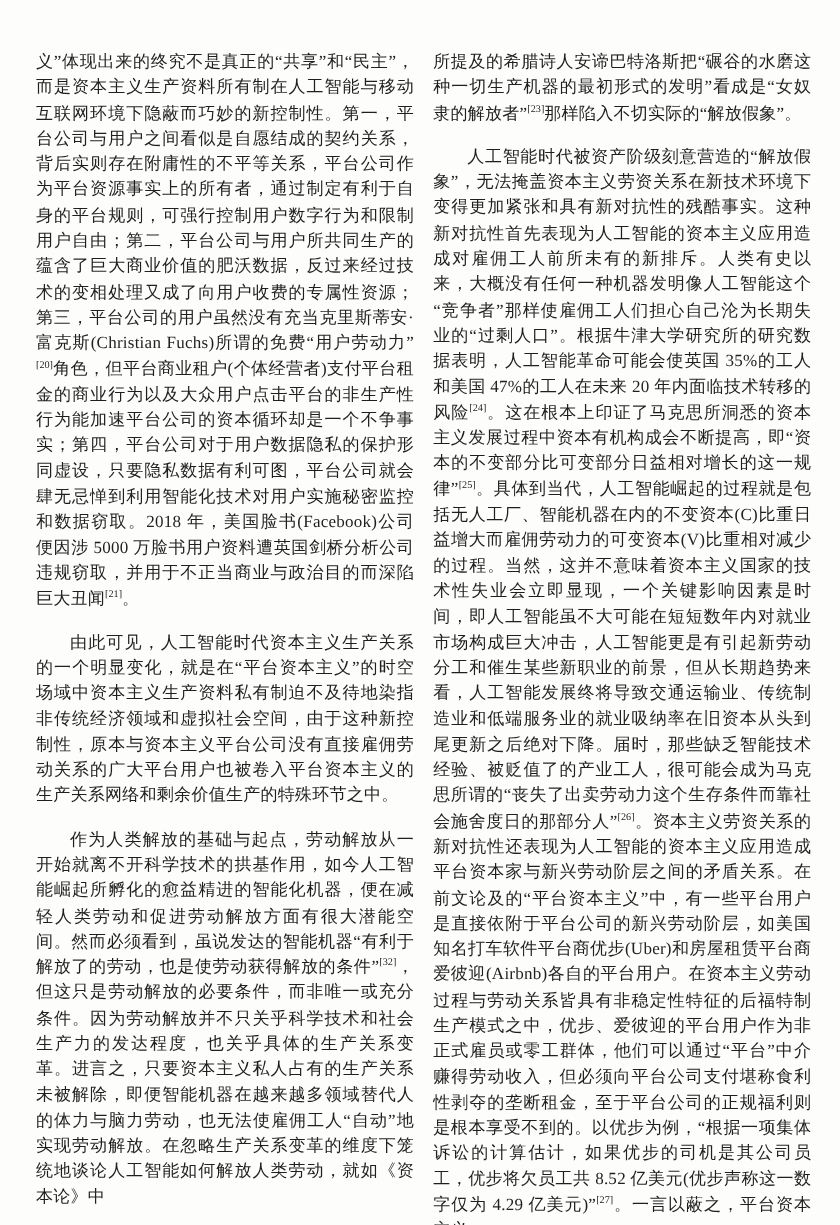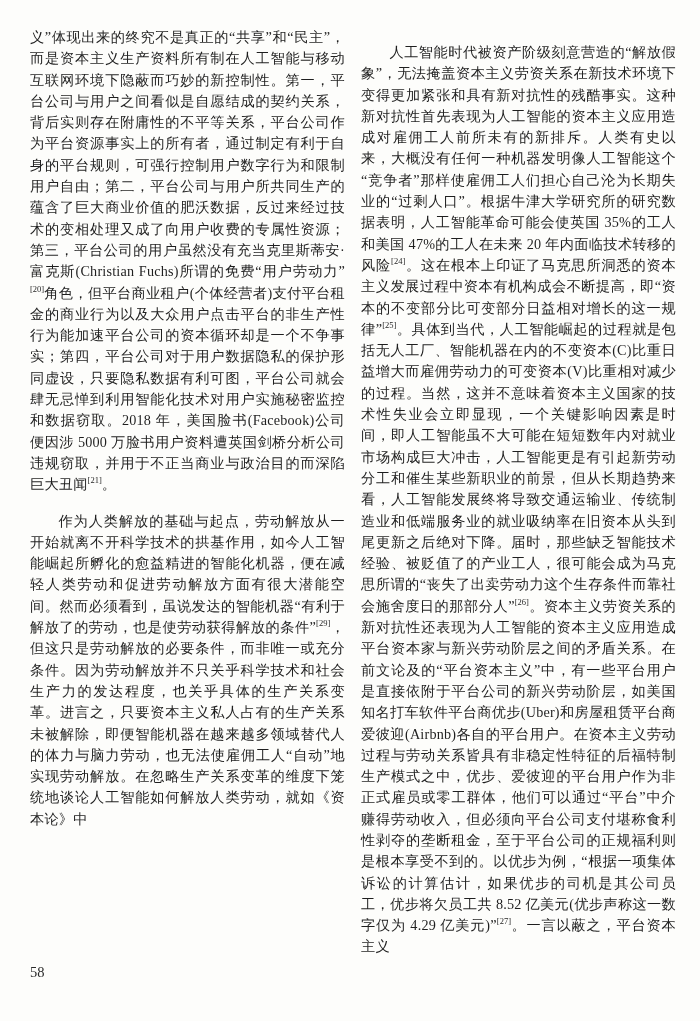--- a/index.html
+++ b/index.html
@@ -11,21 +11,21 @@
     height: 1021px;
     background: #fdfdfb;
     overflow: hidden;
     font-family: "Liberation Serif", "DejaVu Serif", serif;
     color: #1f1f1f;
   }
   .page {
     box-sizing: border-box;
     width: 700px;
     height: 786px;
-    padding: 27px 25px 0 30px;
+    padding: 42px 25px 0 30px;
   }
   .columns {
     display: flex;
     gap: 16px;
   }
   .col {
     width: 315px;
     flex: 0 0 315px;
     font-size: 14.2px;
     line-height: 21.3px;
@@ -59,20 +59,22 @@
     text-align: left;
   }
 </style>
 </head>
 <body>
 
 <div class="page">
   <div class="columns">
     <div class="col">
         <p class="para">义”体现出来的终究不是真正的“共享”和“民主”，而是资本主义生产资料所有制在人工智能与移动互联网环境下隐蔽而巧妙的新控制性。第一，平台公司与用户之间看似是自愿结成的契约关系，背后实则存在附庸性的不平等关系，平台公司作为平台资源事实上的所有者，通过制定有利于自身的平台规则，可强行控制用户数字行为和限制用户自由；第二，平台公司与用户所共同生产的蕴含了巨大商业价值的肥沃数据，反过来经过技术的变相处理又成了向用户收费的专属性资源；第三，平台公司的用户虽然没有充当克里斯蒂安·富克斯(Christian Fuchs)所谓的免费“用户劳动力”<sup class="cite">[20]</sup>角色，但平台商业租户(个体经营者)支付平台租金的商业行为以及大众用户点击平台的非生产性行为能加速平台公司的资本循环却是一个不争事实；第四，平台公司对于用户数据隐私的保护形同虚设，只要隐私数据有利可图，平台公司就会肆无忌惮到利用智能化技术对用户实施秘密监控和数据窃取。2018 年，美国脸书(Facebook)公司便因涉 5000 万脸书用户资料遭英国剑桥分析公司违规窃取，并用于不正当商业与政治目的而深陷巨大丑闻<sup class="cite">[21]</sup>。</p>
-        <p class="para indent">作为人类解放的基础与起点，劳动解放从一开始就离不开科学技术的拱基作用，如今人工智能崛起所孵化的愈益精进的智能化机器，便在减轻人类劳动和促进劳动解放方面有很大潜能空间。然而必须看到，虽说发达的智能机器“有利于解放了的劳动，也是使劳动获得解放的条件”<sup class="cite">[29]</sup>，但这只是劳动解放的必要条件，而非唯一或充分条件。因为劳动解放并不只关乎科学技术和社会生产力的发达程度，也关乎具体的生产关系变革。进言之，只要资本主义私人占有的生产关系未被解除，即便智能机器在越来越多领域替代人的体力与脑力劳动，也无法使雇佣工人“自动”地实现劳动解放。在忽略生产关系变革的维度下笼统地谈论人工智能如何解放人类劳动，就如《资本论》中</p>
+        <p class="para indent">由此可见，人工智能时代资本主义生产关系的一个明显变化，就是在“平台资本主义”的时空场域中资本主义生产资料私有制迫不及待地染指非传统经济领域和虚拟社会空间，由于这种新控制性，原本与资本主义平台公司没有直接雇佣劳动关系的广大平台用户也被卷入平台资本主义的生产关系网络和剩余价值生产的特殊环节之中。</p>
+        <p class="para indent">作为人类解放的基础与起点，劳动解放从一开始就离不开科学技术的拱基作用，如今人工智能崛起所孵化的愈益精进的智能化机器，便在减轻人类劳动和促进劳动解放方面有很大潜能空间。然而必须看到，虽说发达的智能机器“有利于解放了的劳动，也是使劳动获得解放的条件”<sup class="cite">[32]</sup>，但这只是劳动解放的必要条件，而非唯一或充分条件。因为劳动解放并不只关乎科学技术和社会生产力的发达程度，也关乎具体的生产关系变革。进言之，只要资本主义私人占有的生产关系未被解除，即便智能机器在越来越多领域替代人的体力与脑力劳动，也无法使雇佣工人“自动”地实现劳动解放。在忽略生产关系变革的维度下笼统地谈论人工智能如何解放人类劳动，就如《资本论》中</p>
       </div>
     <div class="col">
+        <p class="para">所提及的希腊诗人安谛巴特洛斯把“碾谷的水磨这种一切生产机器的最初形式的发明”看成是“女奴隶的解放者”<sup class="cite">[23]</sup>那样陷入不切实际的“解放假象”。</p>
         <p class="para indent">人工智能时代被资产阶级刻意营造的“解放假象”，无法掩盖资本主义劳资关系在新技术环境下变得更加紧张和具有新对抗性的残酷事实。这种新对抗性首先表现为人工智能的资本主义应用造成对雇佣工人前所未有的新排斥。人类有史以来，大概没有任何一种机器发明像人工智能这个“竞争者”那样使雇佣工人们担心自己沦为长期失业的“过剩人口”。根据牛津大学研究所的研究数据表明，人工智能革命可能会使英国 35%的工人和美国 47%的工人在未来 20 年内面临技术转移的风险<sup class="cite">[24]</sup>。这在根本上印证了马克思所洞悉的资本主义发展过程中资本有机构成会不断提高，即“资本的不变部分比可变部分日益相对增长的这一规律”<sup class="cite">[25]</sup>。具体到当代，人工智能崛起的过程就是包括无人工厂、智能机器在内的不变资本(C)比重日益增大而雇佣劳动力的可变资本(V)比重相对减少的过程。当然，这并不意味着资本主义国家的技术性失业会立即显现，一个关键影响因素是时间，即人工智能虽不大可能在短短数年内对就业市场构成巨大冲击，人工智能更是有引起新劳动分工和催生某些新职业的前景，但从长期趋势来看，人工智能发展终将导致交通运输业、传统制造业和低端服务业的就业吸纳率在旧资本从头到尾更新之后绝对下降。届时，那些缺乏智能技术经验、被贬值了的产业工人，很可能会成为马克思所谓的“丧失了出卖劳动力这个生存条件而靠社会施舍度日的那部分人”<sup class="cite">[26]</sup>。资本主义劳资关系的新对抗性还表现为人工智能的资本主义应用造成平台资本家与新兴劳动阶层之间的矛盾关系。在前文论及的“平台资本主义”中，有一些平台用户是直接依附于平台公司的新兴劳动阶层，如美国知名打车软件平台商优步(Uber)和房屋租赁平台商爱彼迎(Airbnb)各自的平台用户。在资本主义劳动过程与劳动关系皆具有非稳定性特征的后福特制生产模式之中，优步、爱彼迎的平台用户作为非正式雇员或零工群体，他们可以通过“平台”中介赚得劳动收入，但必须向平台公司支付堪称食利性剥夺的垄断租金，至于平台公司的正规福利则是根本享受不到的。以优步为例，“根据一项集体诉讼的计算估计，如果优步的司机是其公司员工，优步将欠员工共 8.52 亿美元(优步声称这一数字仅为 4.29 亿美元)”<sup class="cite">[27]</sup>。一言以蔽之，平台资本主义</p>
       </div>
   </div>
   <div class="page-number">58</div>
 </div>
 
 </body></html>

